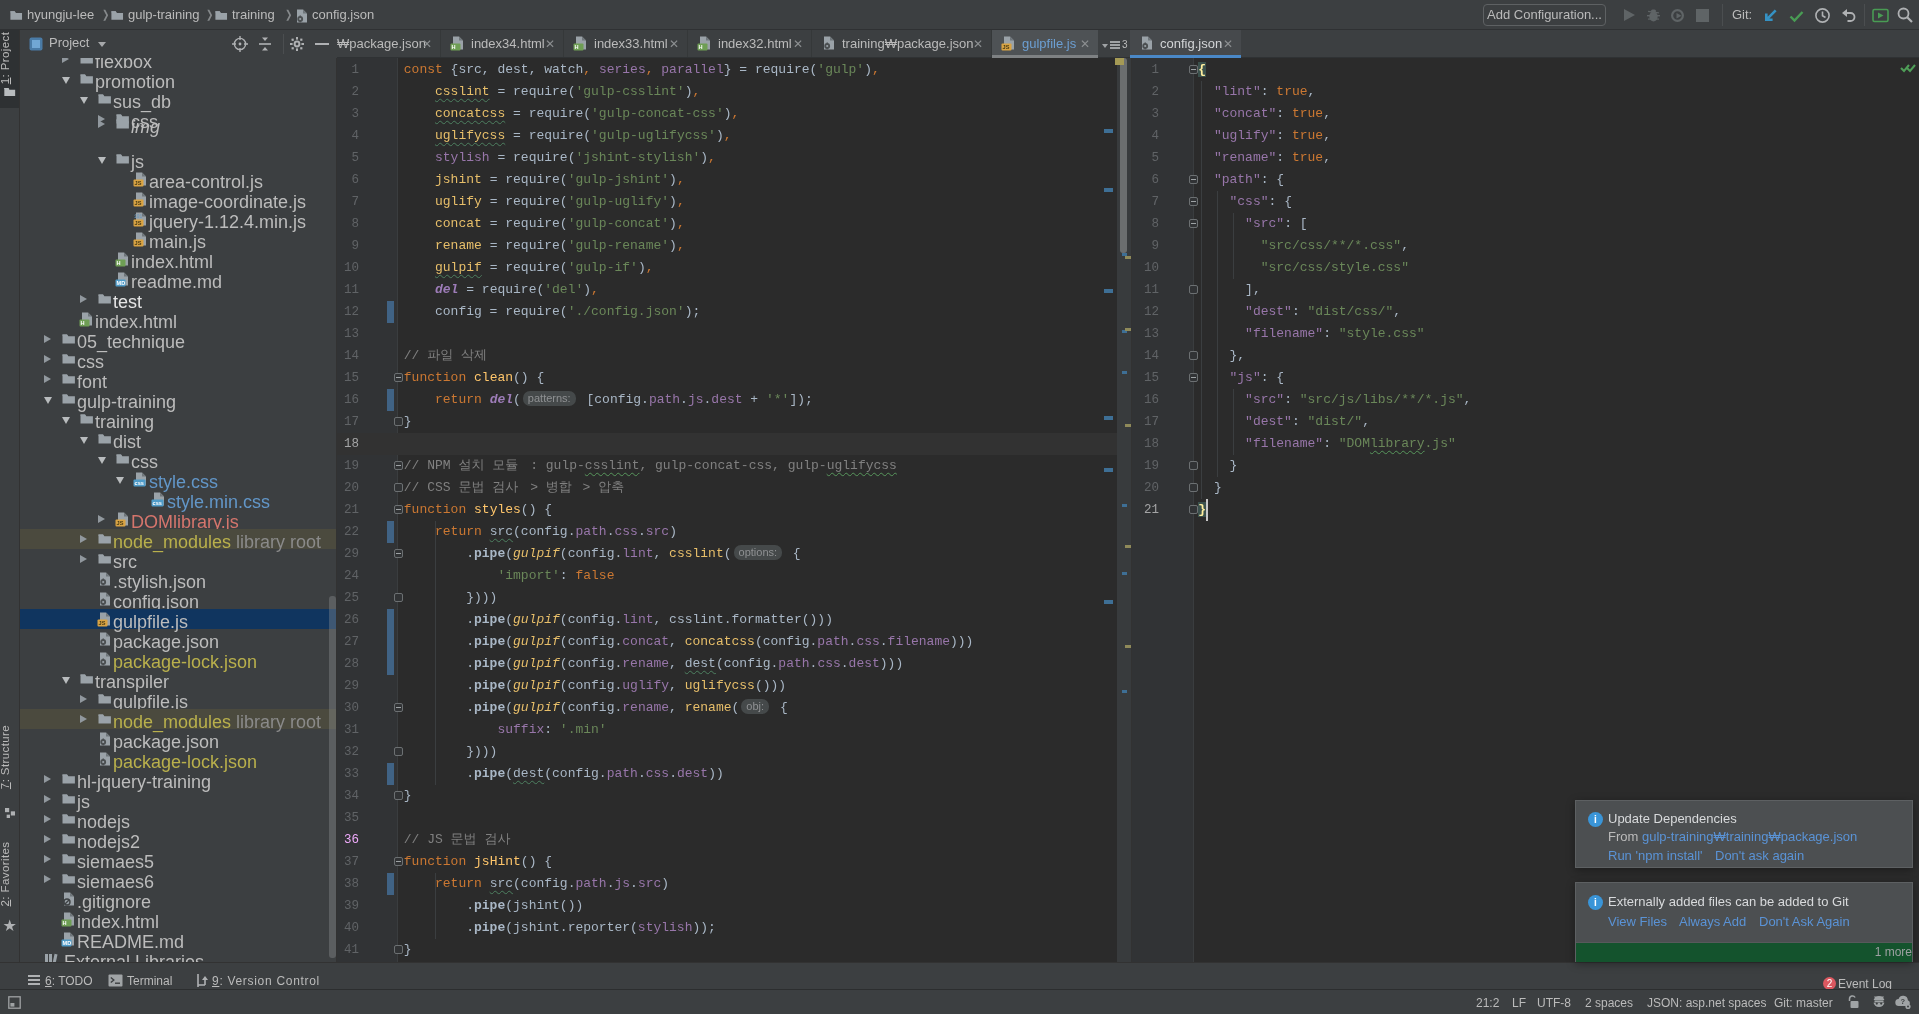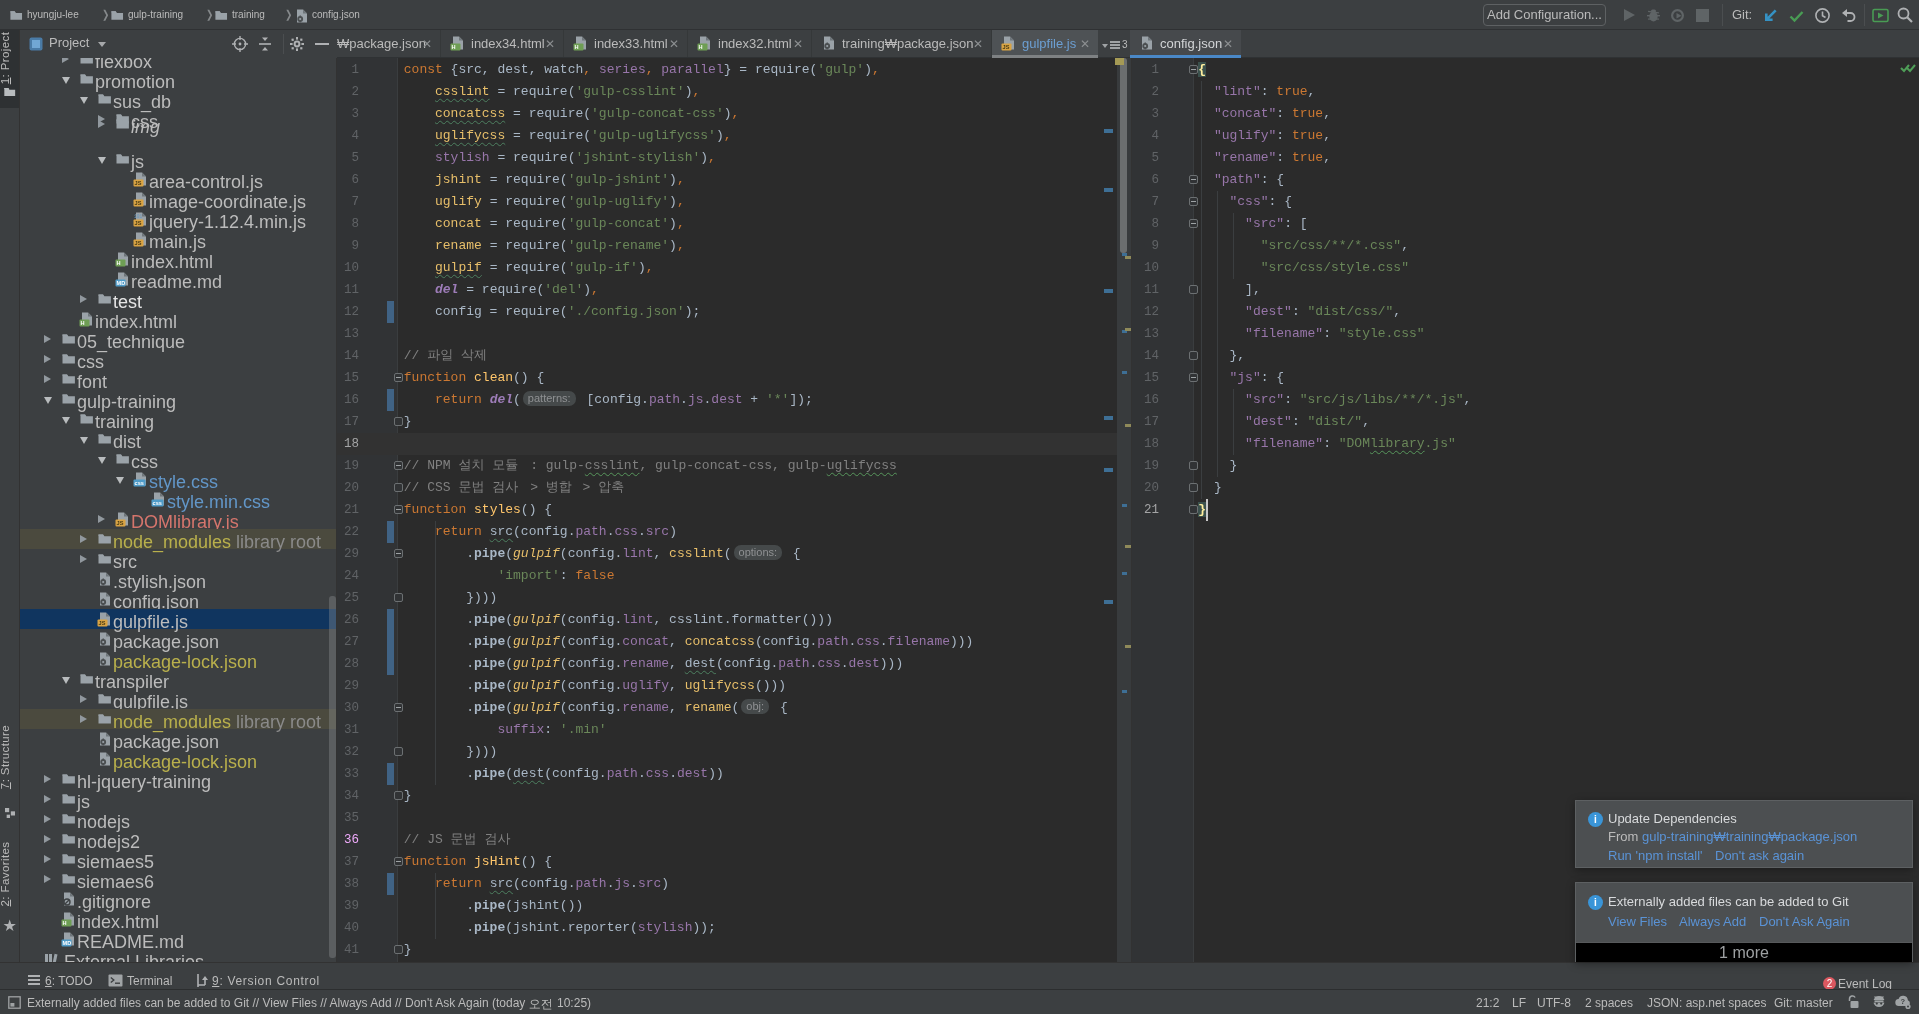--- a/index.html
+++ b/index.html
@@ -6,21 +6,21 @@
 .a{position:absolute}
 #titlebar{left:0;top:0;width:1919px;height:30px;background:#3c3f41;border-bottom:1px solid #2f3133}
 #tabrow{left:0;top:30px;width:1919px;height:28px;background:#3c3f41;border-bottom:1px solid #2f3234}
 #stripe{left:0;top:30px;width:20px;height:932px;background:#3c3f41;border-right:1px solid #323232;z-index:4}
 #tree{left:20px;top:58px;width:317px;height:904px;background:#3c3f41;overflow:hidden}
 #projhead{left:20px;top:30px;width:317px;height:28px;background:#3c3f41;z-index:3}
 #ed1{left:337px;top:58px;width:794px;height:904px;background:#2b2b2b;overflow:hidden}
 #ed2{left:1131px;top:58px;width:788px;height:904px;background:#2b2b2b;overflow:hidden;border-left:1px solid #323232}
 #toolbar{left:0;top:962px;width:1919px;height:27px;background:#3c3f41;border-top:1px solid #323232}
 #statusbar{left:0;top:989px;width:1919px;height:25px;background:#3c3f41;border-top:1px solid #2c2e2f}
-.crumb{color:#bbbbbb;font-size:10px;line-height:30px}
+.crumb{color:#bbbbbb;font-size:13px;line-height:30px}
 .chev{color:#85898b;font-size:11px;transform:scaleX(.8)}
 .ui{color:#bbbbbb;font-size:13px}
 .tab{position:absolute;top:0;height:27px;color:#bbbbbb;font-size:13px}
 .tab .nm{position:absolute;top:6px;white-space:nowrap}
 .tab .x{position:absolute;top:8px;color:#8c8f91;font-size:12px;line-height:12px}
 pre{font-family:"Liberation Mono",monospace;font-size:13px;line-height:22px}
 .k{color:#cc7832}.s{color:#6a8759}.c{color:#808080}.fn{color:#ffc66b}
 .p{color:#9876aa;}.pj{color:#9876aa}.tan{color:#e8bf6a}.pu{color:#9876aa}
 .pd{color:#9d7cb8;font-style:italic;font-weight:bold}
 .it{font-style:italic}.bd{font-weight:bold}
@@ -887,21 +887,20 @@
     </svg>
 <div class="a stxt" style="left:212px;top:11px;letter-spacing:.7px"><span style="text-decoration:underline">9</span>: Version Control</div>
 <div class="a" style="left:1823px;top:14px;width:13px;height:13px;border-radius:50%;background:#db5860;color:#fff;font-size:10px;text-align:center;line-height:13px">2</div>
 <div class="a stxt" style="left:1838px;top:14px;color:#bbbbbb">Event Log</div>
 </div>
 <div id="statusbar" class="a">
 <svg class="a" style="left:8px;top:6px" width="13" height="13" viewBox="0 0 13 13">
       <rect x="0.8" y="0.8" width="11.4" height="11.4" fill="none" stroke="#9fa2a4" stroke-width="1.3"></rect>
       <rect x="2.4" y="7" width="4" height="3.6" fill="#9fa2a4"></rect>
     </svg>
-<div class="a stxt" style="left:27px;top:6px">Externally added files can be added to Git // View Files // Always Add // Don't Ask Again (today <span class="kr" style="width:25px">오전</span> 10:25)</div>
 <div class="a stxt" style="left:1476px;top:6px">21:2</div>
 <div class="a stxt" style="left:1512px;top:6px">LF</div>
 <div class="a stxt" style="left:1537px;top:6px">UTF-8</div>
 <div class="a stxt" style="left:1585px;top:6px">2 spaces</div>
 <div class="a stxt" style="left:1647px;top:6px">JSON: asp.net spaces</div>
 <div class="a stxt" style="left:1774px;top:6px">Git: master</div>
 <svg class="a" style="left:1847px;top:5px" width="13" height="14" viewBox="0 0 13 14">
       <path fill="none" stroke="#a0a4a6" stroke-width="1.5" d="M2.5 6V4a3 3 0 0 1 5.6-1.5"></path>
       <rect x="3.5" y="6" width="8" height="7" rx="1" fill="#a0a4a6"></rect>
     </svg>
@@ -926,13 +925,13 @@
 <div class="a" style="left:32px;top:28px;font-size:13px;color:#bbbbbb">From <span class="link">gulp-training₩training₩package.json</span></div>
 <div class="a link" style="left:32px;top:47px;font-size:13px">Run 'npm install'</div>
 <div class="a link" style="left:139px;top:47px;font-size:13px">Don't ask again</div>
 </div>
 <div class="notif" style="left:1575px;top:882px;width:338px;height:80px">
 <div class="ninfo" style="left:12px;top:12px">i</div>
 <div class="a nttl" style="left:32px;top:11px">Externally added files can be added to Git</div>
 <div class="a link" style="left:32px;top:31px;font-size:13px">View Files</div>
 <div class="a link" style="left:103px;top:31px;font-size:13px">Always Add</div>
 <div class="a link" style="left:183px;top:31px;font-size:13px">Don't Ask Again</div>
-<div class="a" style="left:0;top:59px;width:336px;height:20px;background:#000000;border-top:1px solid #57595b;color:#9da0a2;font-size:16px;text-align:center;line-height:19px">1 more</div>
+<div class="a" style="left:0;top:59px;width:336px;height:20px;background:#14532d;border-top:1px solid #57595b;color:#9da0a2;font-size:12px;text-align:right;line-height:19px">1 more</div>
 </div>
 </body></html>

